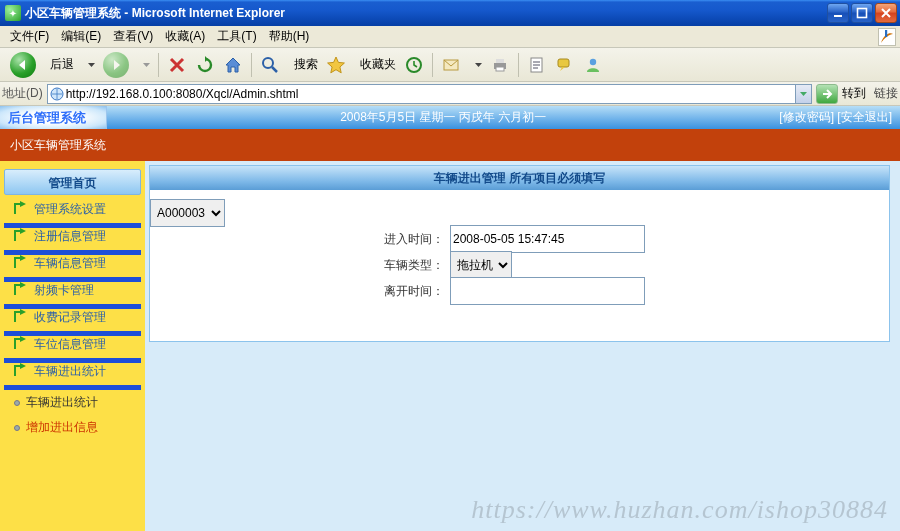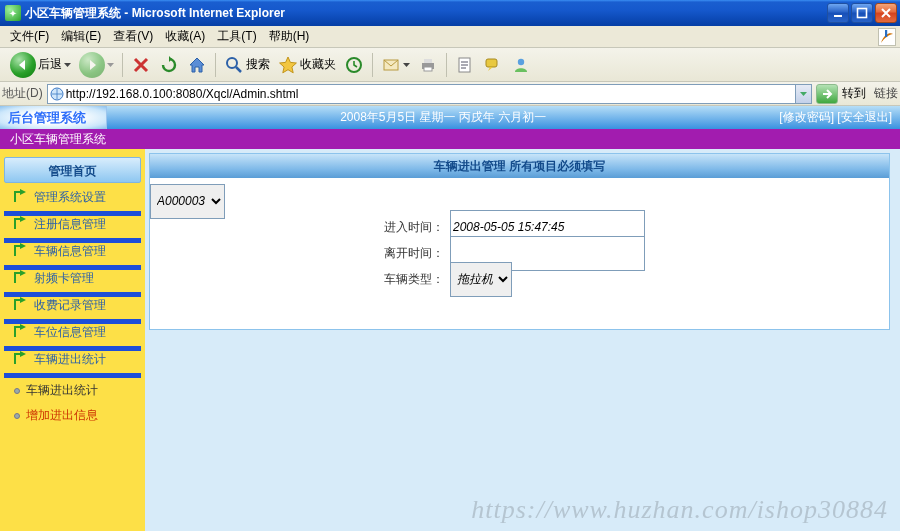--- a/index.html
+++ b/index.html
@@ -15,21 +15,21 @@
 .win-btn svg { width: 12px; height: 12px; }
 
 
 .menubar { height: 22px; background: #ece9d8; display: flex; align-items: flex-start; padding-left: 4px; border-bottom: 1px solid #c7c7b9; position: relative; }
 .menubar .mi { padding: 2px 6px; color: #000; }
 .menubar .ie-logo { position: absolute; right: 4px; top: 2px; width: 18px; height: 18px; background: #fff; border: 1px solid #c0c0b0; display: flex; align-items: center; justify-content: center; }
 .ie-logo svg { width: 14px; height: 14px; }
 
 
 .toolbar { height: 34px; background: linear-gradient(#f4f3ea,#e9e7d6); border-bottom: 1px solid #c7c7b9; display: flex; align-items: center; padding: 0 6px; }
-.tb-btn { height: 28px; display: flex; align-items: center; gap: 2px; padding: 0 3px; border: 1px solid transparent; border-radius: 3px; color: #000; }
+.tb-btn { height: 28px; display: flex; align-items: center; gap: 14px; padding: 0 3px; border: 1px solid transparent; border-radius: 3px; color: #000; }
 .tb-sep { width: 1px; height: 24px; background: #c0c0b0; margin: 0 4px; }
 .nav-circle { width: 26px; height: 26px; border-radius: 50%; background: radial-gradient(circle at 35% 30%,#a8e2a8 0%,#2aa02a 55%,#0c7a0c 100%); display: flex; align-items: center; justify-content: center; }
 .nav-circle svg { width: 16px; height: 16px; }
 .tb-ico { width: 20px; height: 20px; display: flex; align-items: center; justify-content: center; }
 .tb-ico svg { width: 18px; height: 18px; }
 .drop { width: 7px; display: flex; align-items: center; }
 .drop svg { width: 7px; height: 4px; }
 
 
 .addrbar { height: 24px; background: linear-gradient(#f4f3ea,#e9e7d6); display: flex; align-items: center; padding: 0 2px; border-bottom: 1px solid #c7c7b9; }
@@ -43,42 +43,42 @@
 .go-text { margin: 0 4px; }
 .links { color: #444; margin-left: 4px; }
 
 
 .app { background: #d7ebf9; height: calc(531px - 26px - 22px - 34px - 24px); }
 .app-header { height: 23px; background: linear-gradient(to bottom,#b6def7 0%,#3991e0 100%); display: flex; align-items: center; color: #fff; }
 .brand { padding: 0 20px 0 8px; color: #2f6ffa; font-weight: bold; background: radial-gradient(ellipse at center,#fff 35%,#cce7fb 75%,#8cc1ee 100%); height: 100%; display: flex; align-items: center; border-right: 1px solid #9cc6ee; font-size: 13px; }
 .date-center { flex: 1; text-align: center; color: #fff; }
 .right-links { padding-right: 8px; color: #fff; white-space: nowrap; }
 .right-links span { cursor: pointer; }
-.subhead { height: 20px; background: #a21caf; color: #fff; padding-left: 10px; display: flex; align-items: center; font-size: 12px; }
+.subhead { height: 32px; background: #c2410c; color: #fff; padding-left: 10px; display: flex; align-items: center; font-size: 12px; }
 
 .app-body { display: flex; height: calc(100% - 23px - 20px); }
 
 
 .sidebar { width: 145px; background: #fde047; padding: 4px 4px 0 4px; }
 .side-home { height: 26px; margin: 4px 0 6px; background: linear-gradient(to bottom,#d8edfc,#8ec7f1); border: 1px solid #7fb5e2; text-align: center; line-height: 26px; color: #124a8a; font-weight: bold; border-radius: 2px; }
 .side-list { display: flex; flex-direction: column; }
 .side-item { display: flex; align-items: flex-start; height: 27px; padding-left: 8px; color: #2c60a8; border-bottom: 5px solid #1d4ed8; gap: 6px; }
 .side-item .arrow-ico { width: 16px; height: 16px; display: flex; }
 .bullet-item { display: flex; align-items: center; height: 25px; padding-left: 10px; color: #333; gap: 6px; }
 .bullet-item .dot { width: 6px; height: 6px; border-radius: 50%; background: #9aa; border: 1px solid #778; }
 .bullet-item.active { color: #cc3300; }
 
 
 .main-area { flex: 1; padding: 4px 10px 16px 4px; }
 .panel { border: 1px solid #8cc3ec; background: #fff; height: 177px; position: relative; }
 .panel-title { height: 24px; background: linear-gradient(to bottom,#c7e4f9,#7db8e8 65%,#5a9dd6); color: #124a8a; font-weight: bold; display: flex; align-items: center; justify-content: center; }
 .form { padding: 10px 0 0 0; }
 .form-row { display: flex; align-items: center; height: 26px; }
 .form-row .lbl { width: 300px; text-align: right; padding-right: 6px; color: #333; }
-.form-row select, .form-row input[type=text] { height: 35px; border: 1px solid #7f9db9; font-size: 12px; padding: 0 2px; font-style: italic; }
+.form-row select, .form-row input[type=text] { height: 28px; border: 1px solid #7f9db9; font-size: 12px; padding: 0 2px; }
 .form-row input.wide { width: 195px; }
 .submit-area { text-align: center; margin-top: 4px; }
 button.submit { height: 22px; padding: 0 10px; border: 1px solid #7f9db9; background: linear-gradient(#fefefe,#e5e5de); border-radius: 2px; }
 
 
 .watermark { position: absolute; right: 12px; bottom: 6px; font-size: 26px; font-style: italic; font-family: Georgia, serif; color: rgba(140,150,160,.45); letter-spacing: 1px; pointer-events: none; }
 </style>
 </head>
 <body>
 
@@ -365,26 +365,26 @@
         <div class="panel-title">车辆进出管理 所有项目必须填写</div>
         <div class="form">
           <div class="form-row">
             <select><option>A000003</option></select>
           </div>
           <div class="form-row">
             <span class="lbl">进入时间：</span>
             <input type="text" class="wide" value="2008-05-05 15:47:45" style="">
           </div>
           <div class="form-row">
+            <span class="lbl">车辆类型：</span>
+            <select><option>拖拉机</option></select>
+          </div>
+          <div class="form-row">
             <span class="lbl">离开时间：</span>
             <input type="text" class="wide" value="" style="">
           </div>
-          <div class="form-row">
-            <span class="lbl">车辆类型：</span>
-            <select><option>拖拉机</option></select>
-          </div>
         </div>
       </div>
     </div>
   </div>
 </div>
 
 <div class="watermark">https://www.huzhan.com/ishop30884</div>
 
 </body></html>

